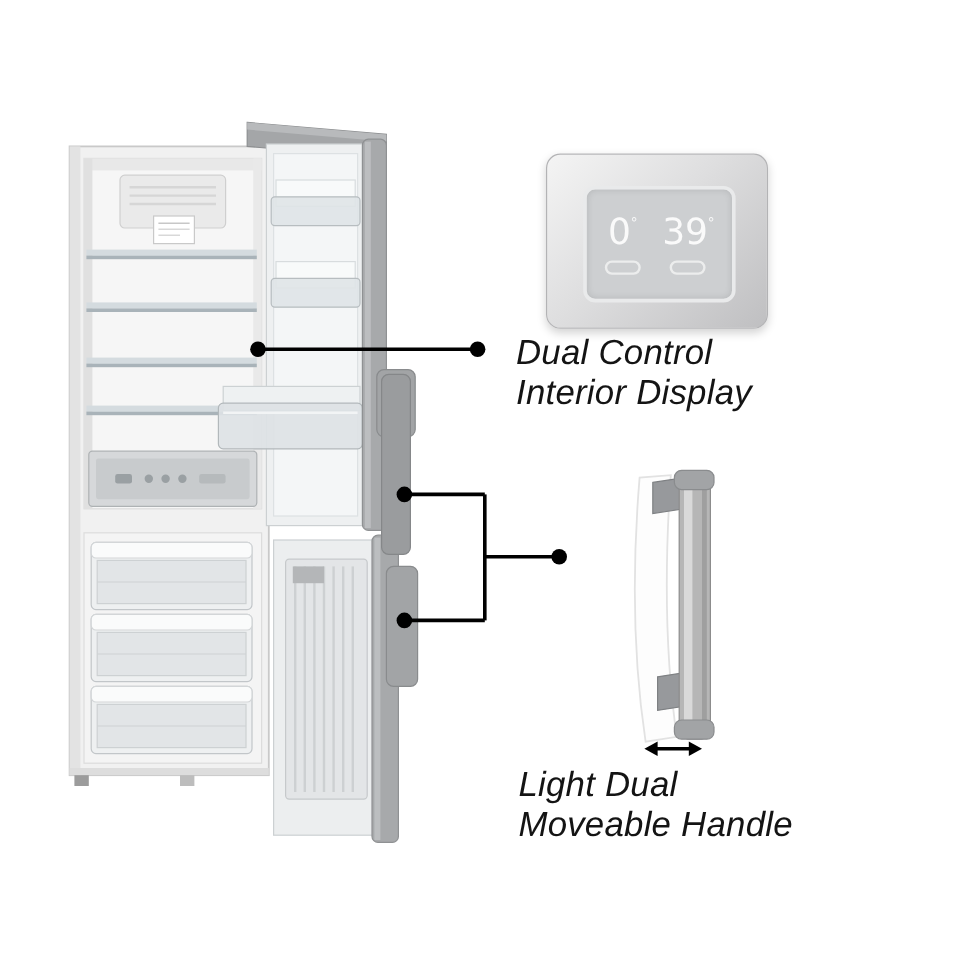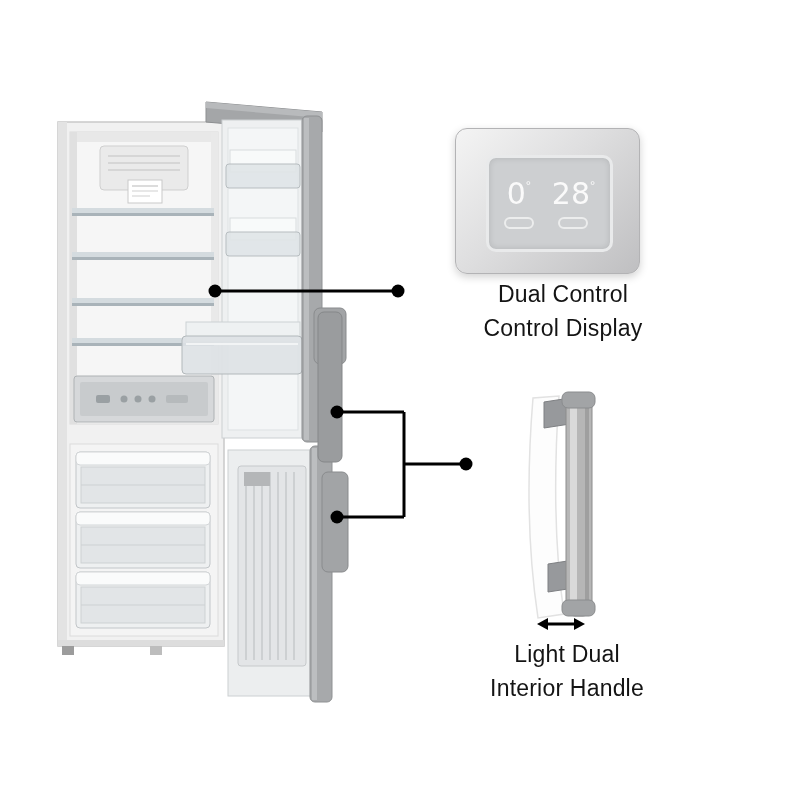--- a/index.html
+++ b/index.html
@@ -15,22 +15,22 @@
   .display-panel{position:absolute;left:30px;top:26px;width:121px;height:91px;
     background:#cdcfd1;border:3px solid #e9eaeb;border-radius:10px;
     box-shadow:inset 0 0 6px rgba(0,0,0,0.12);
     display:flex;align-items:center;justify-content:center;gap:18px;}
   .readout{display:flex;flex-direction:column;align-items:center;}
   .digits{color:#fafafa;font-size:30px;line-height:30px;font-family:"DejaVu Sans",sans-serif;}
   .deg{color:#fafafa;font-size:13px;vertical-align:top;line-height:14px;}
   .pill{width:26px;height:8px;border:2px solid #eceded;border-radius:6px;margin-top:8px;}
 
   
-  .callout-label{position:absolute;text-align:center;color:#141414;font-size:23px;
-    line-height:34px;letter-spacing:0.2px;}
+  .callout-label{position:absolute;color:#141414;font-size:29px;
+    line-height:34px;letter-spacing:0.2px;font-style:italic;}
   .callout-label span{display:block;}
   #display-label{left:430px;top:277px;width:266px;}
   #handle-label{left:432px;top:637px;width:270px;}
 </style>
 </head>
 <body>
 
 <div id="canvas">
 
   <svg id="fridge-svg" width="800" height="800" viewBox="0 0 800 800">
@@ -186,29 +186,29 @@
     </g>
   </svg>
 
   <div class="display-callout">
     <div class="display-panel">
       <div class="readout">
         <div><span class="digits">0</span><span class="deg">°</span></div>
         <div class="pill"></div>
       </div>
       <div class="readout">
-        <div><span class="digits">28</span><span class="deg">°</span></div>
+        <div><span class="digits">39</span><span class="deg">°</span></div>
         <div class="pill"></div>
       </div>
     </div>
   </div>
 
   <div class="callout-label" id="display-label">
     <span>Dual Control</span>
-    <span>Control Display</span>
+    <span>Interior Display</span>
   </div>
 
   <div class="callout-label" id="handle-label">
     <span>Light Dual</span>
-    <span>Interior Handle</span>
+    <span>Moveable Handle</span>
   </div>
 
 </div>
 
 </body></html>

